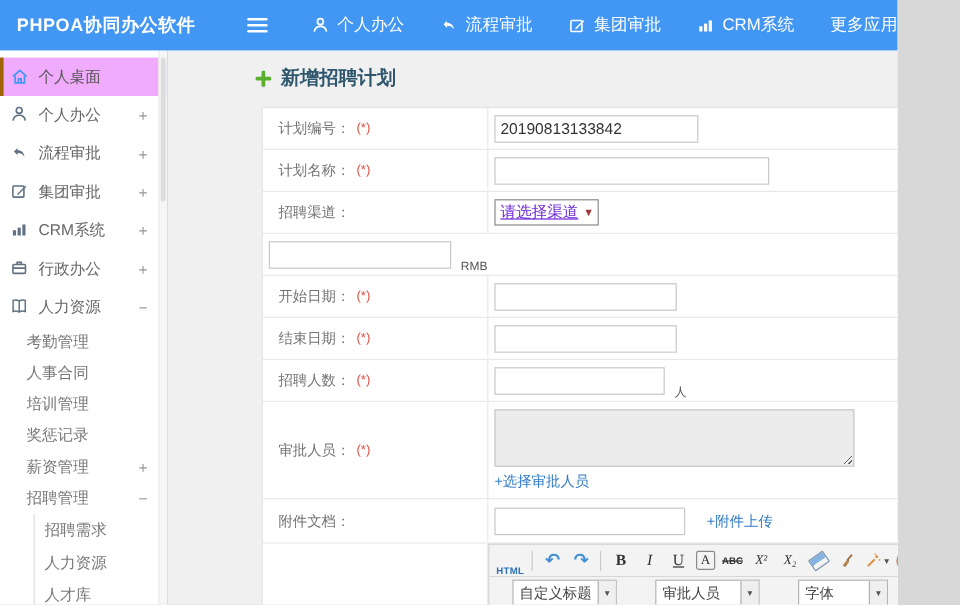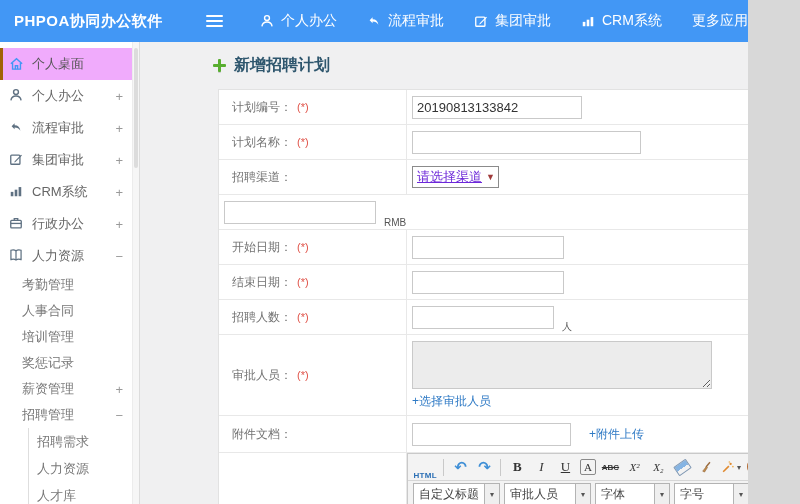--- a/index.html
+++ b/index.html
@@ -84,21 +84,21 @@
   .b-supsub{font-size:11px;font-style:italic;}
   .b-eraser-shape{display:inline-block;width:13px;height:9px;border:1px solid #7d96b2;border-radius:1px;
                   background:linear-gradient(180deg,#85b4e3 55%,#f2f2f2 55%);transform:rotate(-35deg);}
   .quote{font-weight:bold;color:#a8520f;font-size:18px;letter-spacing:-1px;}
   .b-paste{width:14px;height:16px;background:#dd8a3e;border:1px solid #a8661f;border-radius:2px;
            display:inline-flex;align-items:flex-end;justify-content:center;box-sizing:border-box;}
   .paste-page{width:9px;height:10px;background:#fff;font-size:8px;color:#c0392b;display:flex;
               align-items:center;justify-content:center;font-weight:bold;}
   .mini-caret{font-size:8px;color:#555;margin-left:2px;}
   .ed-select{display:inline-flex;align-items:stretch;height:20px;border:1px solid #b3b3b3;background:#fff;
-             margin:0 2px;font-size:12px;color:#444;cursor:pointer;}
+             margin:0 16px;font-size:12px;color:#444;cursor:pointer;}
   .ed-select .txt{padding:0 5px;display:flex;align-items:center;white-space:nowrap;}
   .ed-select .car{width:14px;border-left:1px solid #b3b3b3;display:flex;align-items:center;justify-content:center;
                   font-size:8px;color:#555;background:#efefef;}
   .w70 .txt{min-width:60px;} .w64 .txt{min-width:48px;}
 </style>
 </head>
 <body>
 
 <div class="screen">
 

